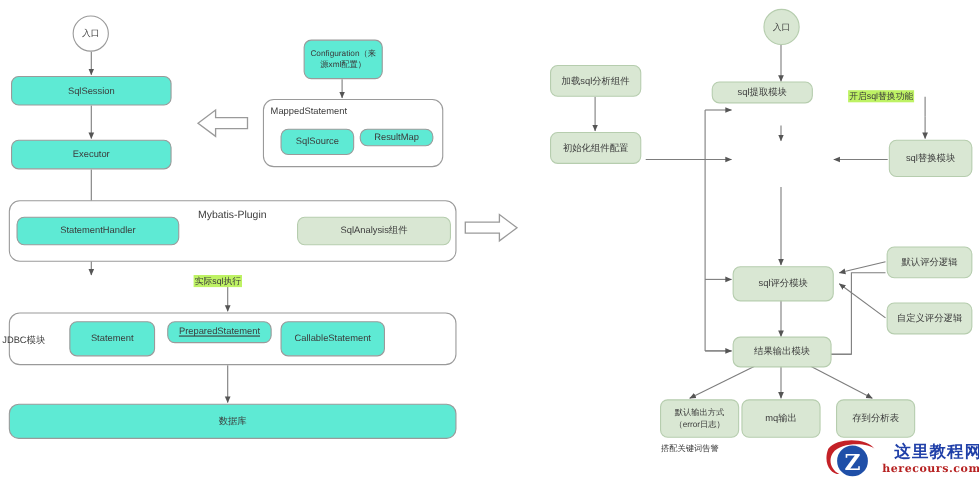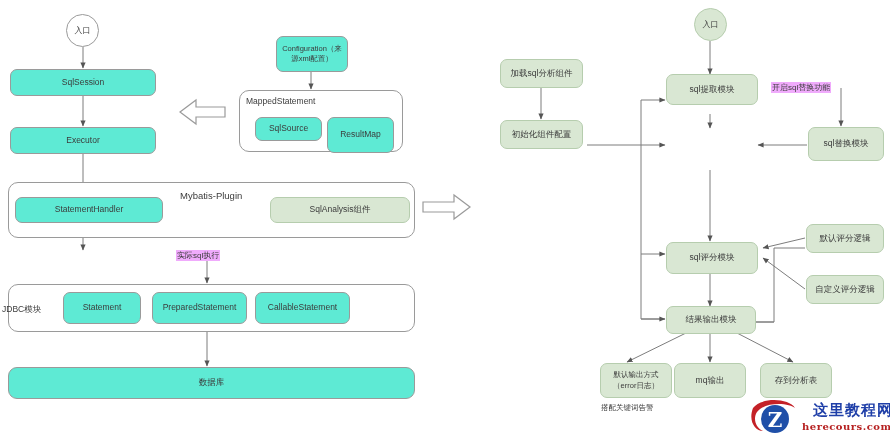--- a/index.html
+++ b/index.html
@@ -15,21 +15,21 @@
         color:#3b3b3b;padding:2px 4px;}
   .node.green{background:#d9e7d3;border-color:#b6cdae;}
   .node.plain{border-radius:9px;}
   .circle{position:absolute;box-sizing:border-box;border:1px solid #9a9a9a;
           border-radius:50%;display:flex;align-items:center;justify-content:center;
           font-size:8px;color:#3b3b3b;}
   .circle.green{background:#d9e7d3;border-color:#b6cdae;}
   .group{position:absolute;box-sizing:border-box;border:1px solid #9a9a9a;
          border-radius:10px;background:#fff;}
   .grouplabel{position:absolute;font-size:8.5px;color:#3b3b3b;}
-  .edgelabel{position:absolute;font-size:8px;color:#3b3b3b;background:#f0abfc;
+  .edgelabel{position:absolute;font-size:8px;color:#3b3b3b;background:#bef264;
              padding:0 1px;white-space:nowrap;}
   .caption{position:absolute;font-size:7.5px;color:#3b3b3b;white-space:nowrap;}
 
   
   .blockarrow{position:absolute;}
 
   
   .watermark{position:absolute;right:4px;bottom:2px;height:40px;width:150px;}
   .wm-text{position:absolute;left:64px;top:2px;font-size:15px;font-weight:bold;
            color:#1f3fa8;letter-spacing:1px;font-family:Liberation Serif, serif;}
@@ -104,21 +104,21 @@
 
   <div class="node" style="left:276px;top:36px;width:72px;height:36px;font-size:7.5px;">
     <span>Configuration（来源xml配置）</span>
   </div>
 
   <div class="group" style="left:239px;top:90px;width:164px;height:62px;"></div>
   <div class="grouplabel" style="left:246px;top:96px;">MappedStatement</div>
   <div class="node" style="left:255px;top:117px;width:67px;height:24px;">
     <span>SqlSource</span>
   </div>
-  <div class="node" style="left:327px;top:117px;width:67px;height:36px;">
+  <div class="node" style="left:327px;top:117px;width:67px;height:16px;">
     <span>ResultMap</span>
   </div>
 
   <svg class="blockarrow" style="left:178px;top:96px;width:50px;height:32px;" viewBox="0 0 50 32">
     <path d="M2,16 L18,4 L18,11 L47,11 L47,21 L18,21 L18,28 Z" fill="#ffffff" stroke="#9a9a9a" stroke-width="1.2"></path>
   </svg>
 
   <div class="group" style="left:8px;top:182px;width:407px;height:56px;"></div>
   <div class="grouplabel" style="left:180px;top:190px;font-size:9.5px;">Mybatis-Plugin</div>
   <div class="node" style="left:15px;top:197px;width:148px;height:26px;">
@@ -128,21 +128,21 @@
     <span>SqlAnalysis组件</span>
   </div>
 
   <div class="edgelabel" style="left:176px;top:250px;">实际sql执行</div>
 
   <div class="group" style="left:8px;top:284px;width:407px;height:48px;"></div>
   <div class="grouplabel" style="left:2px;top:304px;">JDBC模块</div>
   <div class="node" style="left:63px;top:292px;width:78px;height:32px;">
     <span>Statement</span>
   </div>
-  <div class="node" style="left:152px;top:292px;width:95px;height:32px;">
+  <div class="node" style="left:152px;top:292px;width:95px;height:20px;text-decoration:underline;">
     <span>PreparedStatement</span>
   </div>
   <div class="node" style="left:255px;top:292px;width:95px;height:32px;">
     <span>CallableStatement</span>
   </div>
 
   <div class="node plain" style="left:8px;top:367px;width:407px;height:32px;">
     <span>数据库</span>
   </div>
 
@@ -155,21 +155,21 @@
   </div>
 
   <div class="node green" style="left:500px;top:59px;width:83px;height:29px;justify-content:center;">
     <span>加载sql分析组件</span>
   </div>
 
   <div class="node green" style="left:500px;top:120px;width:83px;height:29px;">
     <span>初始化组件配置</span>
   </div>
 
-  <div class="node green" style="left:666px;top:74px;width:92px;height:31px;">
+  <div class="node green" style="left:647px;top:74px;width:92px;height:20px;">
     <span>sql提取模块</span>
   </div>
 
 
   <div class="node green" style="left:808px;top:127px;width:76px;height:34px;">
     <span>sql替换模块</span>
   </div>
 
   <div class="edgelabel" style="left:771px;top:82px;">开启sql替换功能</div>
 

